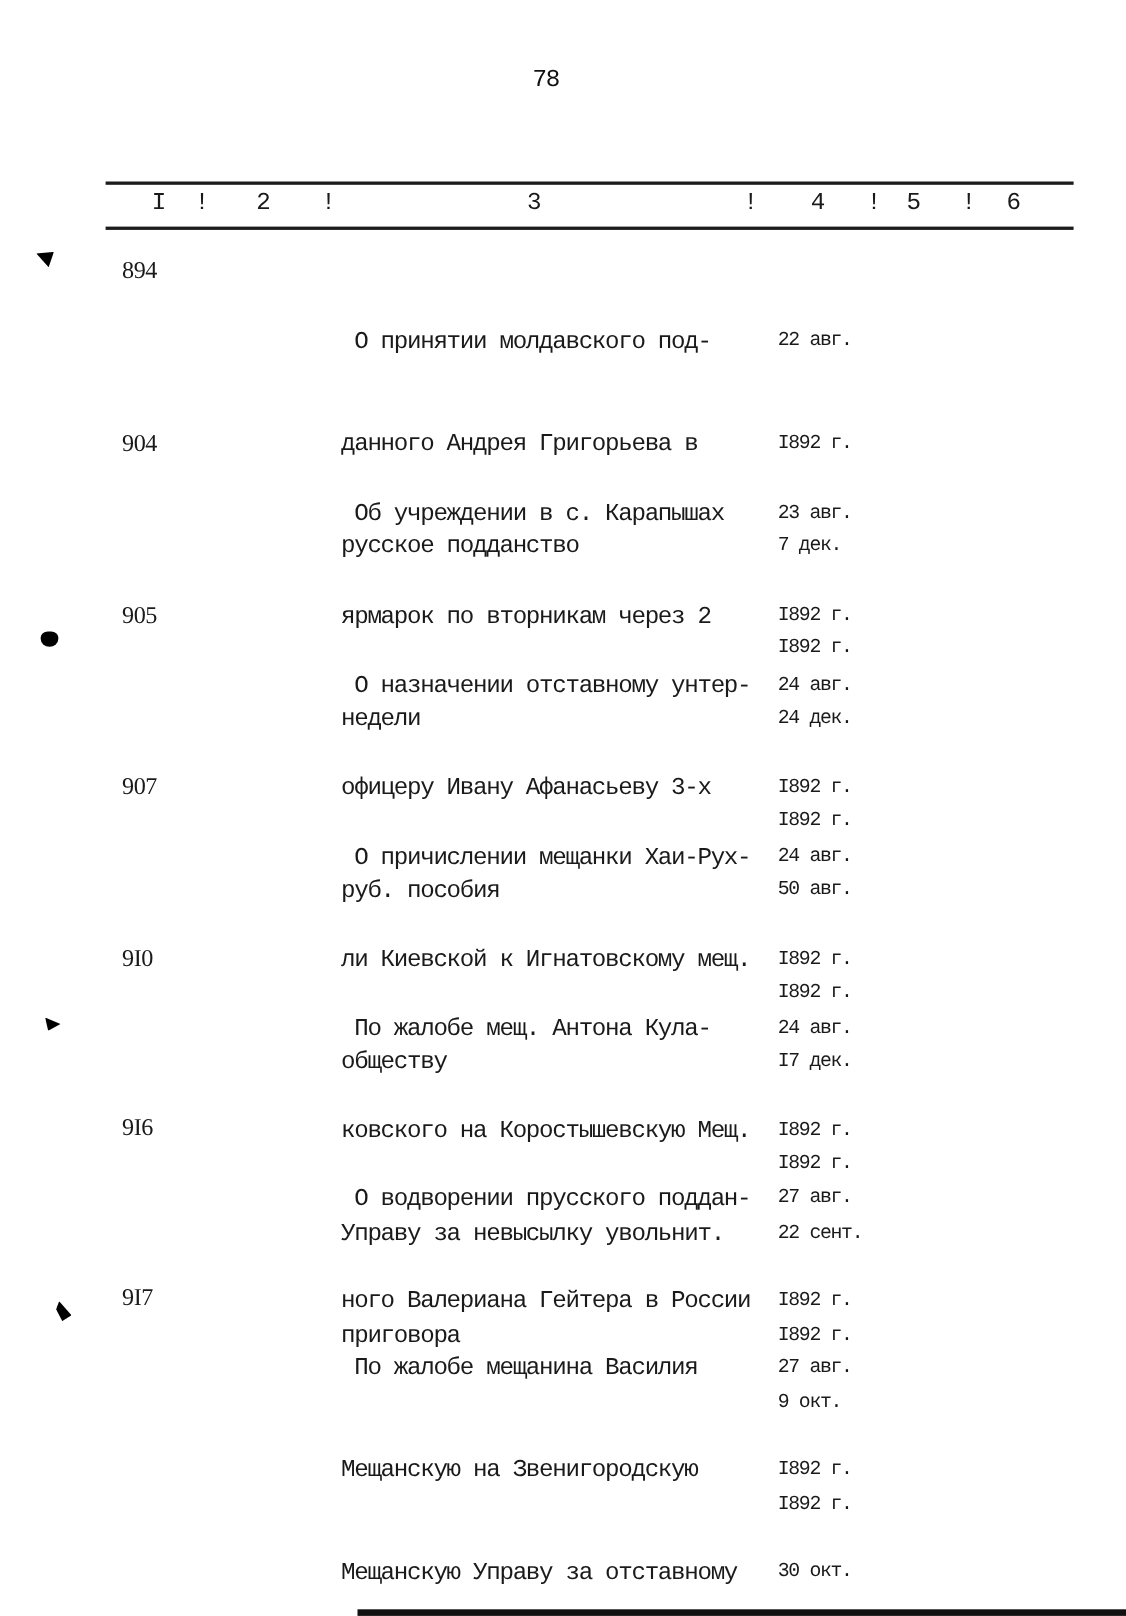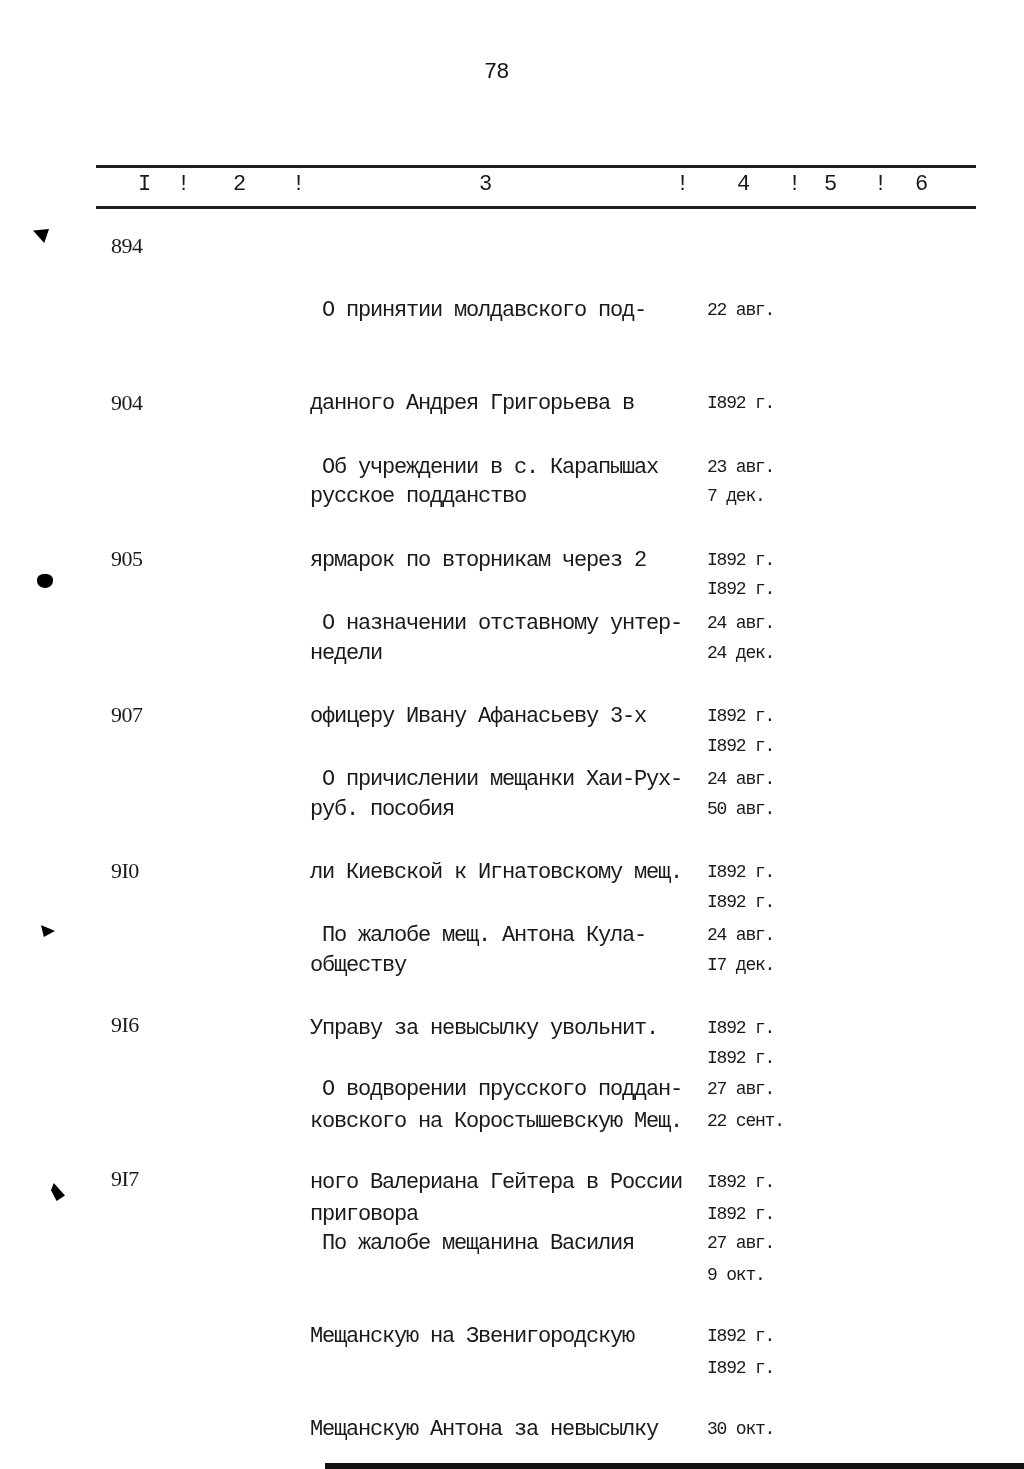--- a/index.html
+++ b/index.html
@@ -178,22 +178,22 @@
       <div>I892 г.</div>
       <div>I7 дек.</div>
       <div>I892 г.</div>
     </div>
   </div>
 
   <div class="entry" style="top:858px">
     <div class="num">9I0</div>
     <div class="desc">
       <div> По жалобе мещ. Антона Кула-</div>
+      <div>ковского на Коростышевскую Мещ.</div>
       <div>Управу за невысылку увольнит.</div>
-      <div>ковского на Коростышевскую Мещ.</div>
       <div>приговора</div>
     </div>
     <div class="dates">
       <div>24 авг.</div>
       <div>I892 г.</div>
       <div>22 сент.</div>
       <div>I892 г.</div>
     </div>
   </div>
 
@@ -209,21 +209,21 @@
       <div>9 окт.</div>
       <div>I892 г.</div>
     </div>
   </div>
 
   <div class="entry" style="top:1166px">
     <div class="num">9I7</div>
     <div class="desc">
       <div> По жалобе мещанина Василия</div>
       <div>Мещанскую на Звенигородскую</div>
-      <div>Мещанскую Антона за невысылку</div>
+      <div>Мещанскую Управу за отставному</div>
       
     </div>
     <div class="dates">
       <div>27 авг.</div>
       <div>I892 г.</div>
       <div>30 окт.</div>
       
     </div>
   </div>
 

